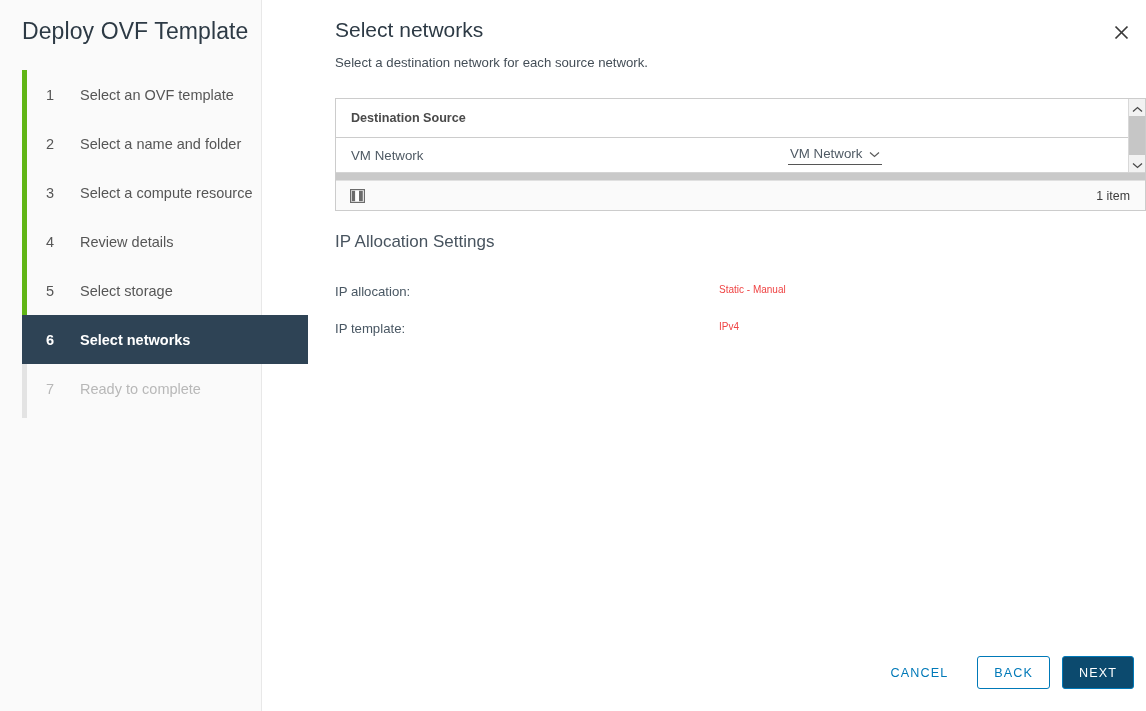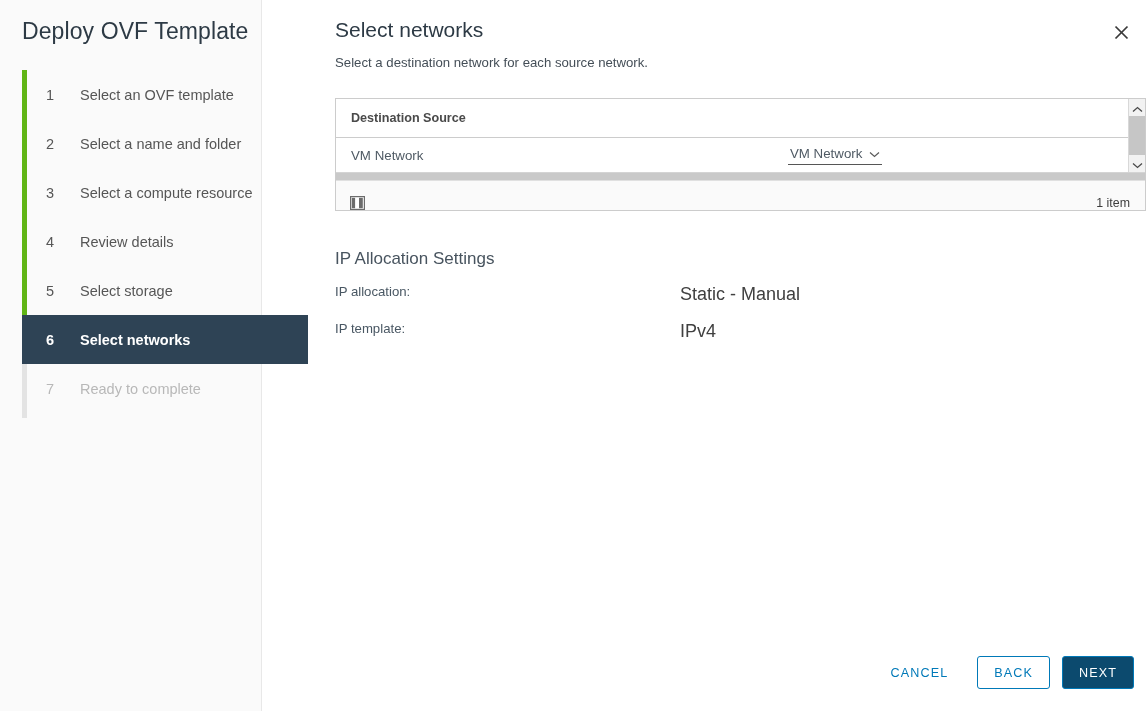--- a/index.html
+++ b/index.html
@@ -242,59 +242,59 @@
     height: 7px;
     background: #c9c9c9;
     border-top: 1px solid #d4d4d4;
   }
 
   #grid-footer {
     height: 30px;
     background: #fafafa;
     border-top: 1px solid #e0e0e0;
     display: flex;
-    align-items: flex-end;
+    align-items: center;
     padding: 0 15px 0 14px;
     box-sizing: border-box;
   }
   #column-picker-icon {
     width: 15px;
     height: 14px;
     cursor: pointer;
     display: block;
   }
   #grid-item-count {
     margin-left: auto;
     font-size: 12.4px;
     color: #3c3c3c;
   }
 
   
   #ip-settings-title {
     position: absolute;
     left: 27px;
-    top: 249px;
+    top: 232px;
     font-size: 17px;
     font-weight: 300;
     color: #48545f;
     white-space: nowrap;
   }
   .kv-row { position: absolute; left: 27px; width: 740px; }
   .kv-label {
     position: absolute;
     left: 0;
     font-size: 13.2px;
     color: #495763;
     white-space: nowrap;
   }
   .kv-value {
     position: absolute;
-    left: 345px;
-    font-size: 18px;
-    color: #404040;
+    left: 384px;
+    font-size: 10px;
+    color: #ef4444;
     white-space: nowrap;
   }
   #row-ip-allocation { top: 284px; height: 18px; }
   #row-ip-protocol   { top: 321px; height: 18px; }
 
   
   #action-bar {
     position: absolute;
     right: 12px;
     bottom: 22px;

